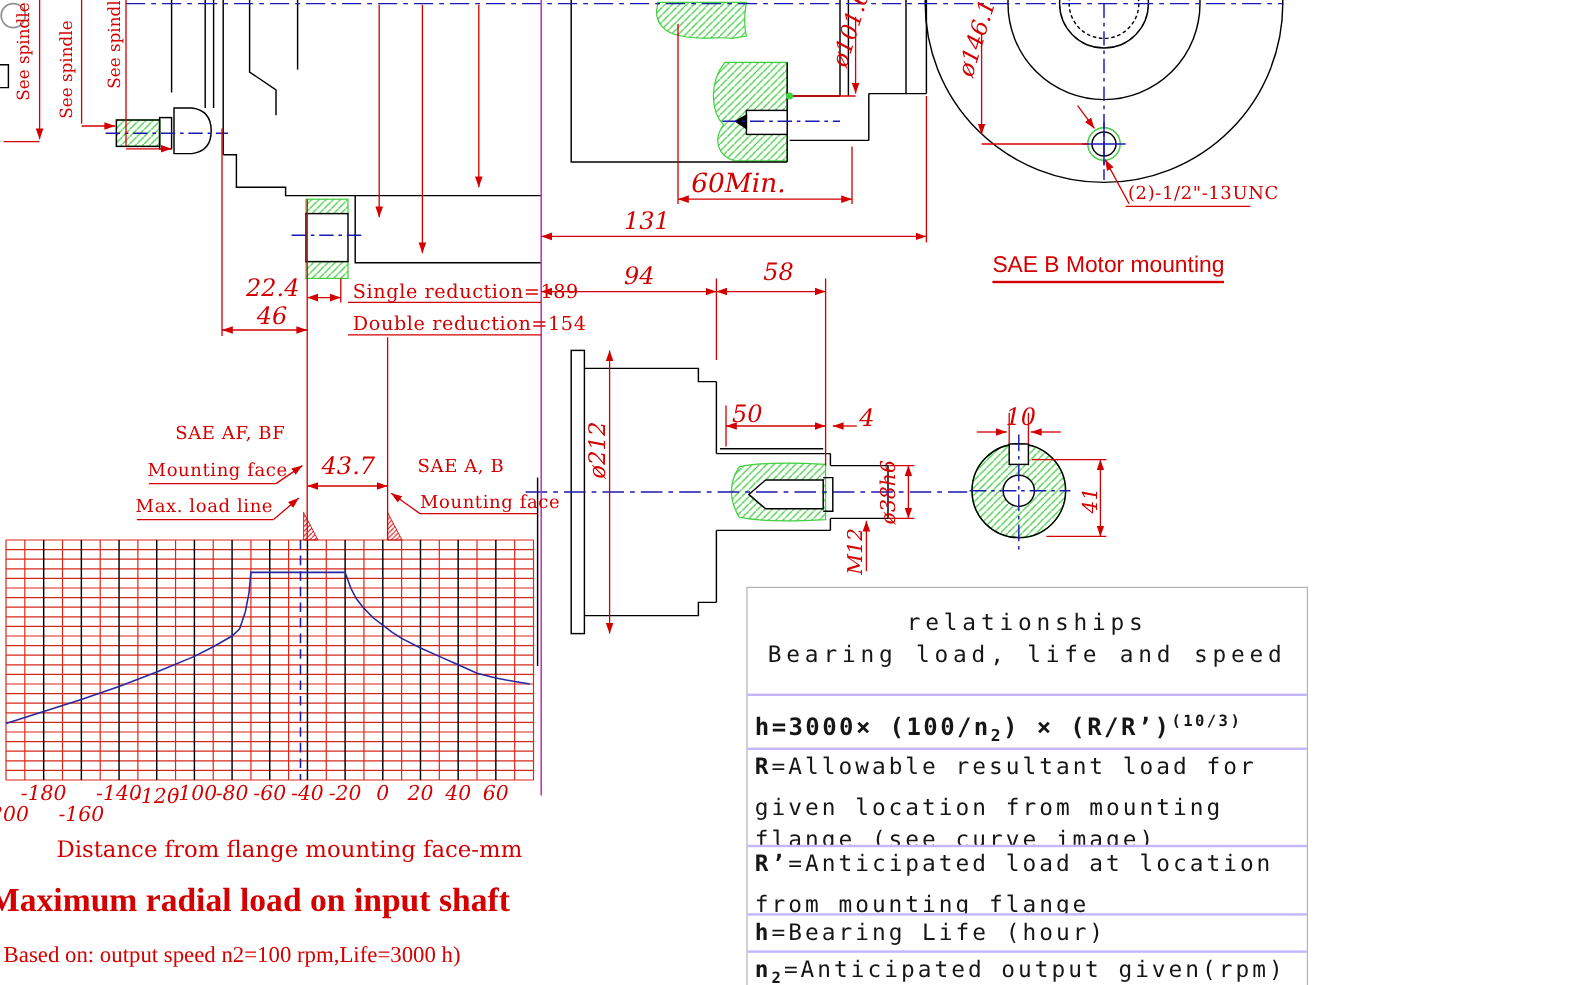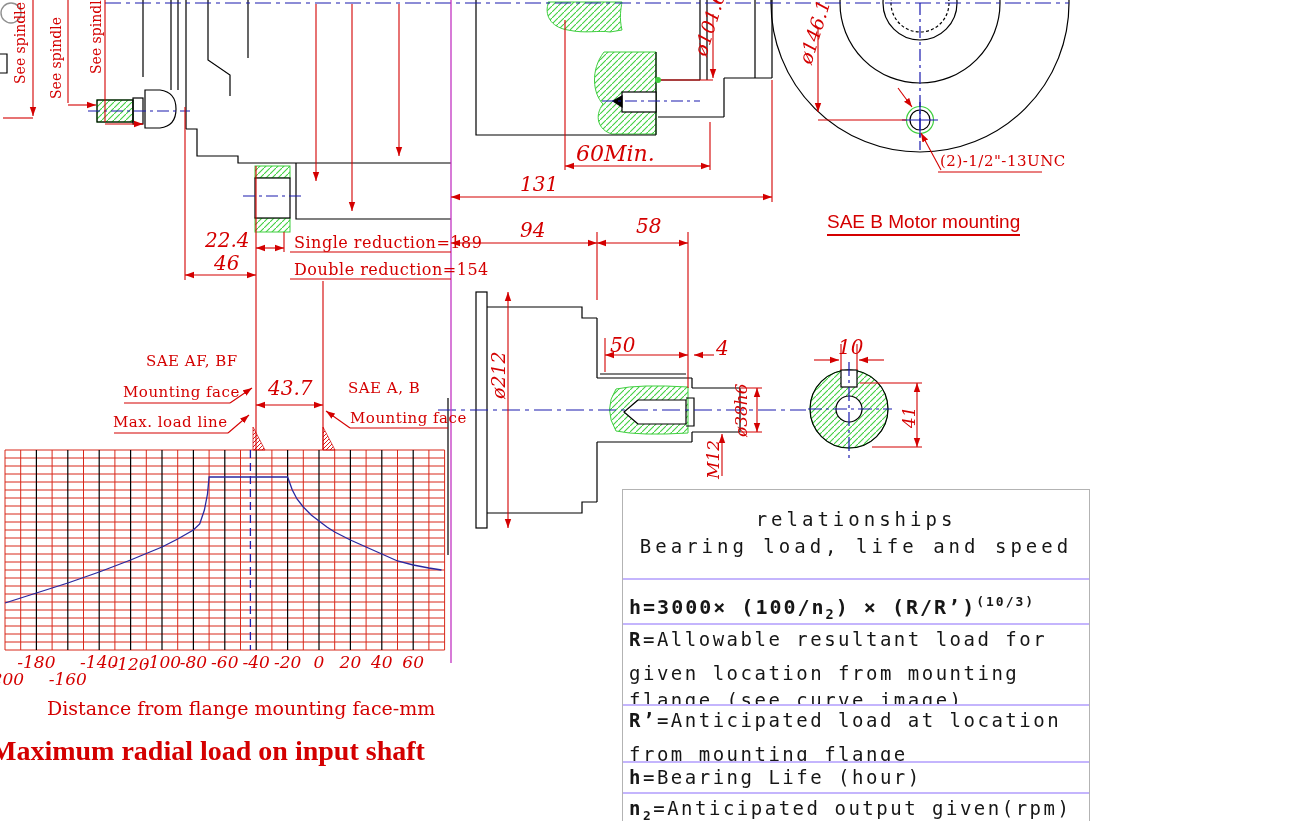--- a/index.html
+++ b/index.html
@@ -294,20 +294,21 @@
       <div class="tick" style="left: 319px; top: 652px;">0</div>
       <div class="tick" style="left: 350.4px; top: 652px;">20</div>
       <div class="tick" style="left: 381.8px; top: 652px;">40</div>
       <div class="tick" style="left: 413.2px; top: 652px;">60</div>
       <div class="tick" style="left: 5px; top: 669px;">-200</div>
       <div class="tick" style="left: 67.8px; top: 669px;">-160</div>
       <div class="tick" style="left: 130.6px; top: 654px;">-120</div>
     </div>
 <div class="lbl" id="chart-xlabel">Distance from flange mounting face-mm</div>
 <div class="lbl" id="chart-title">Maximum radial load on input shaft</div>
+<div class="lbl" id="chart-subtitle">Based on: output speed n2=100 rpm,Life=3000 h)</div>
 
 <div id="brg-table">
   <div class="trow t-title">
     <div>relationships</div>
     <div>Bearing load, life and speed</div>
   </div>
   <div class="trow t-formula"><span class="term">h</span><span>=3000× (100/n</span><sub class="s">2</sub><span>) × (R/R’)</span><sup class="s">(10/3)</sup></div>
   <div class="trow t-def t-r"><span class="term">R</span><sub class="s term"></sub><span>=Allowable resultant load for given location from mounting flange (see curve image)</span></div>
   <div class="trow t-def t-rp"><span class="term">R’</span><sub class="s term"></sub><span>=Anticipated load at location from mounting flange</span></div>
   <div class="trow t-def t-h"><span class="term">h</span><sub class="s term"></sub><span>=Bearing Life (hour)</span></div>

